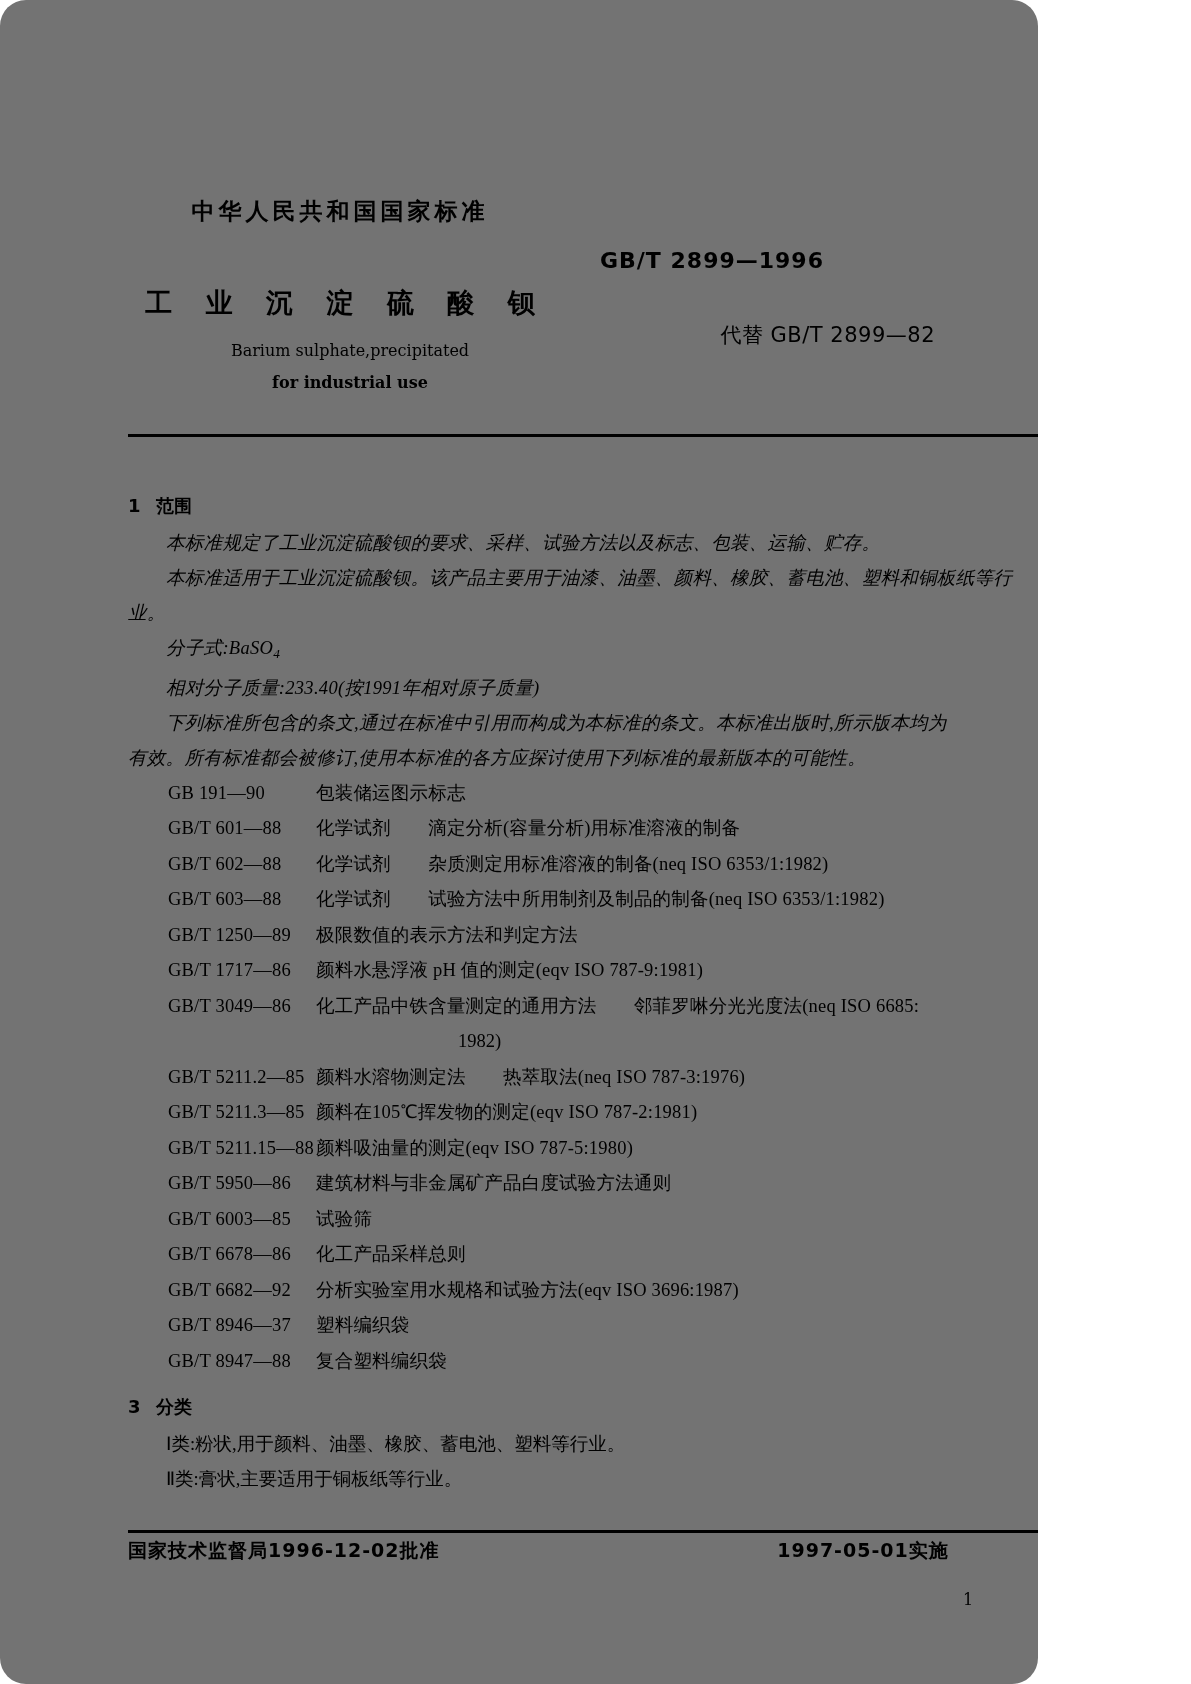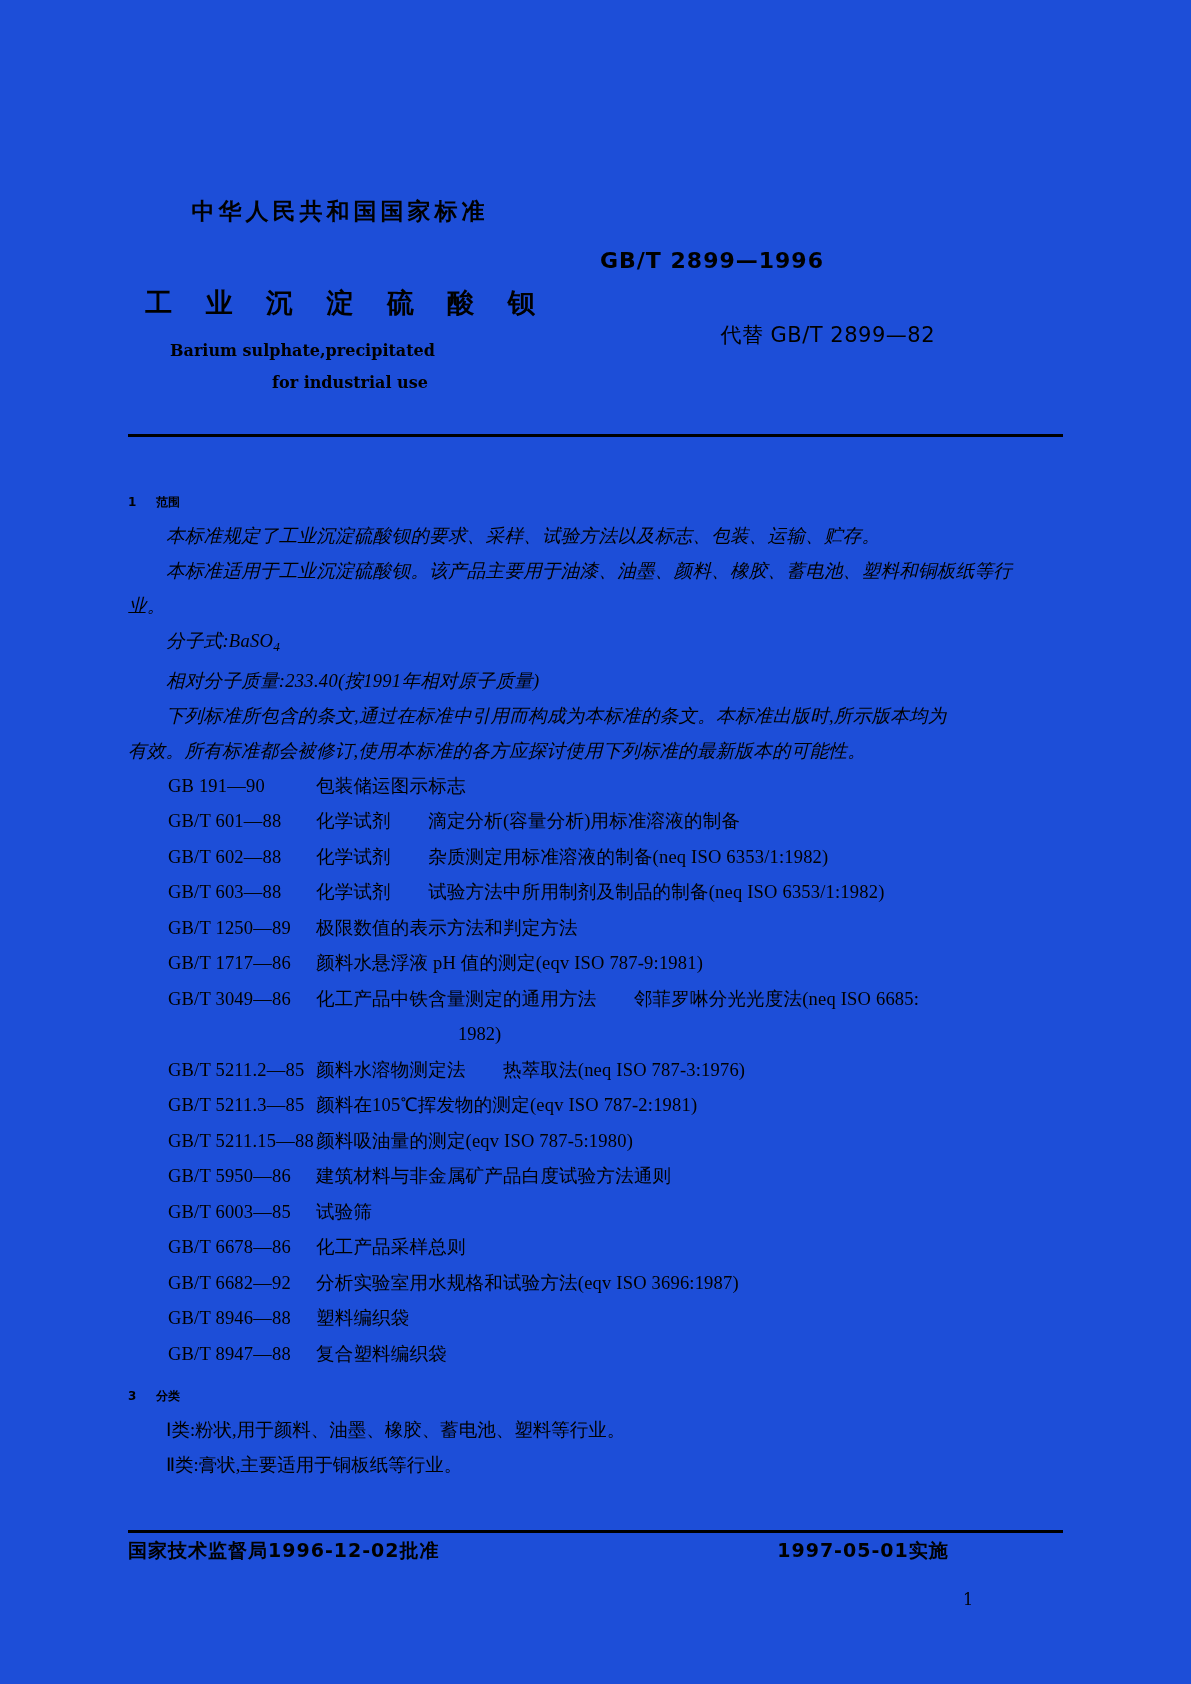--- a/index.html
+++ b/index.html
@@ -6,24 +6,25 @@
     margin: 0;
     padding: 0;
     background: #ffffff;
   }
   body {
     font-family: "Liberation Serif", serif;
     color: #000000;
   }
   .page {
     position: relative;
-    width: 1191px;
+    width: 1038px;
     height: 1684px;
-    background: #1d4ed8;
+    background: #737373;
     overflow: hidden;
+    border-radius: 26px;
   }
 
   
   .hdr-national {
     position: absolute;
     left: 130px;
     top: 196px;
     width: 420px;
     text-align: center;
     font-family: "DejaVu Sans", sans-serif;
@@ -62,23 +63,23 @@
     text-align: right;
     font-family: "DejaVu Sans", sans-serif;
     font-size: 21px;
     letter-spacing: 0.5px;
   }
   .hdr-title-en1 {
     position: absolute;
     left: 170px;
     top: 341px;
     width: 360px;
-    text-align: left;
+    text-align: center;
     font-family: "DejaVu Serif", serif;
-    font-weight: bold;
+    font-weight: normal;
     font-size: 16px;
   }
   .hdr-title-en2 {
     position: absolute;
     left: 170px;
     top: 373px;
     width: 360px;
     text-align: center;
     font-family: "DejaVu Serif", serif;
     font-weight: bold;
@@ -96,21 +97,21 @@
   
   .body {
     position: absolute;
     left: 128px;
     top: 478px;
     width: 940px;
   }
   .sec-head {
     font-family: "DejaVu Sans", sans-serif;
     font-weight: bold;
-    font-size: 12px;
+    font-size: 18px;
     margin: 16px 0 8px 0;
   }
   .sec-head .num {
     display: inline-block;
     width: 28px;
   }
   .para {
     font-size: 18.5px;
     line-height: 35px;
     text-indent: 38px;
@@ -222,21 +223,21 @@
     <div class="ref-line"><span class="code">GB/T 1717—86</span><span>颜料水悬浮液 pH 值的测定(eqv ISO 787-9:1981)</span></div>
     <div class="ref-line"><span class="code">GB/T 3049—86</span><span>化工产品中铁含量测定的通用方法　　邻菲罗啉分光光度法(neq ISO 6685:</span></div>
     <div class="ref-cont">1982)</div>
     <div class="ref-line"><span class="code">GB/T 5211.2—85</span><span>颜料水溶物测定法　　热萃取法(neq ISO 787-3:1976)</span></div>
     <div class="ref-line"><span class="code">GB/T 5211.3—85</span><span>颜料在105℃挥发物的测定(eqv ISO 787-2:1981)</span></div>
     <div class="ref-line"><span class="code">GB/T 5211.15—88</span><span>颜料吸油量的测定(eqv ISO 787-5:1980)</span></div>
     <div class="ref-line"><span class="code">GB/T 5950—86</span><span>建筑材料与非金属矿产品白度试验方法通则</span></div>
     <div class="ref-line"><span class="code">GB/T 6003—85</span><span>试验筛</span></div>
     <div class="ref-line"><span class="code">GB/T 6678—86</span><span>化工产品采样总则</span></div>
     <div class="ref-line"><span class="code">GB/T 6682—92</span><span>分析实验室用水规格和试验方法(eqv ISO 3696:1987)</span></div>
-    <div class="ref-line"><span class="code">GB/T 8946—88</span><span>塑料编织袋</span></div>
+    <div class="ref-line"><span class="code">GB/T 8946—37</span><span>塑料编织袋</span></div>
     <div class="ref-line"><span class="code">GB/T 8947—88</span><span>复合塑料编织袋</span></div>
 
     <div class="sec-head">
       <span class="num">3</span><span>分类</span>
     </div>
     <div class="cls-line">Ⅰ类:粉状,用于颜料、油墨、橡胶、蓄电池、塑料等行业。</div>
     <div class="cls-line">Ⅱ类:膏状,主要适用于铜板纸等行业。</div>
 
   </div>
 

